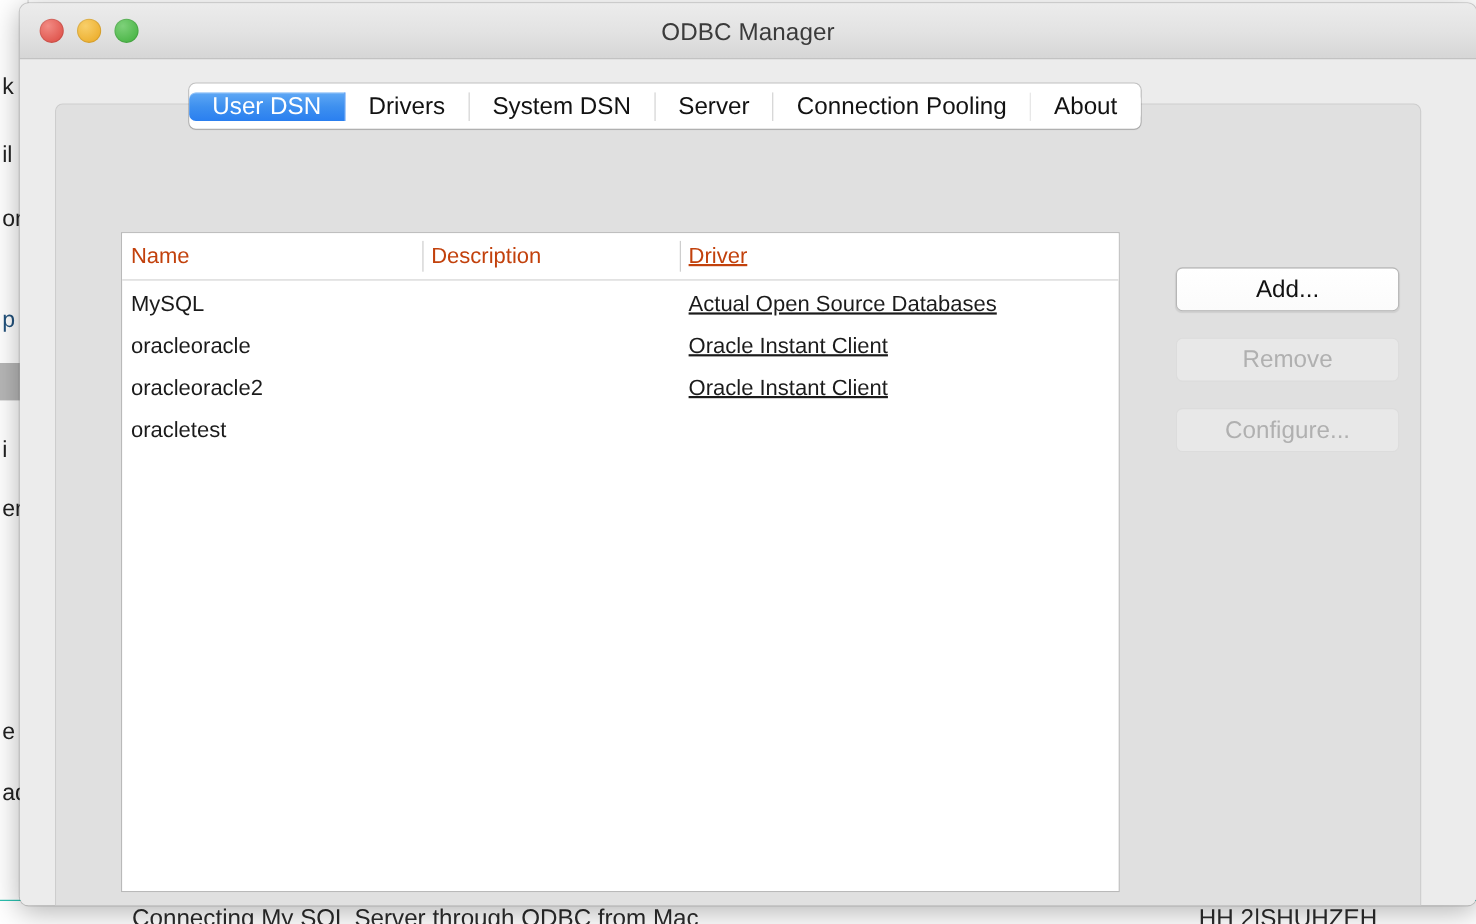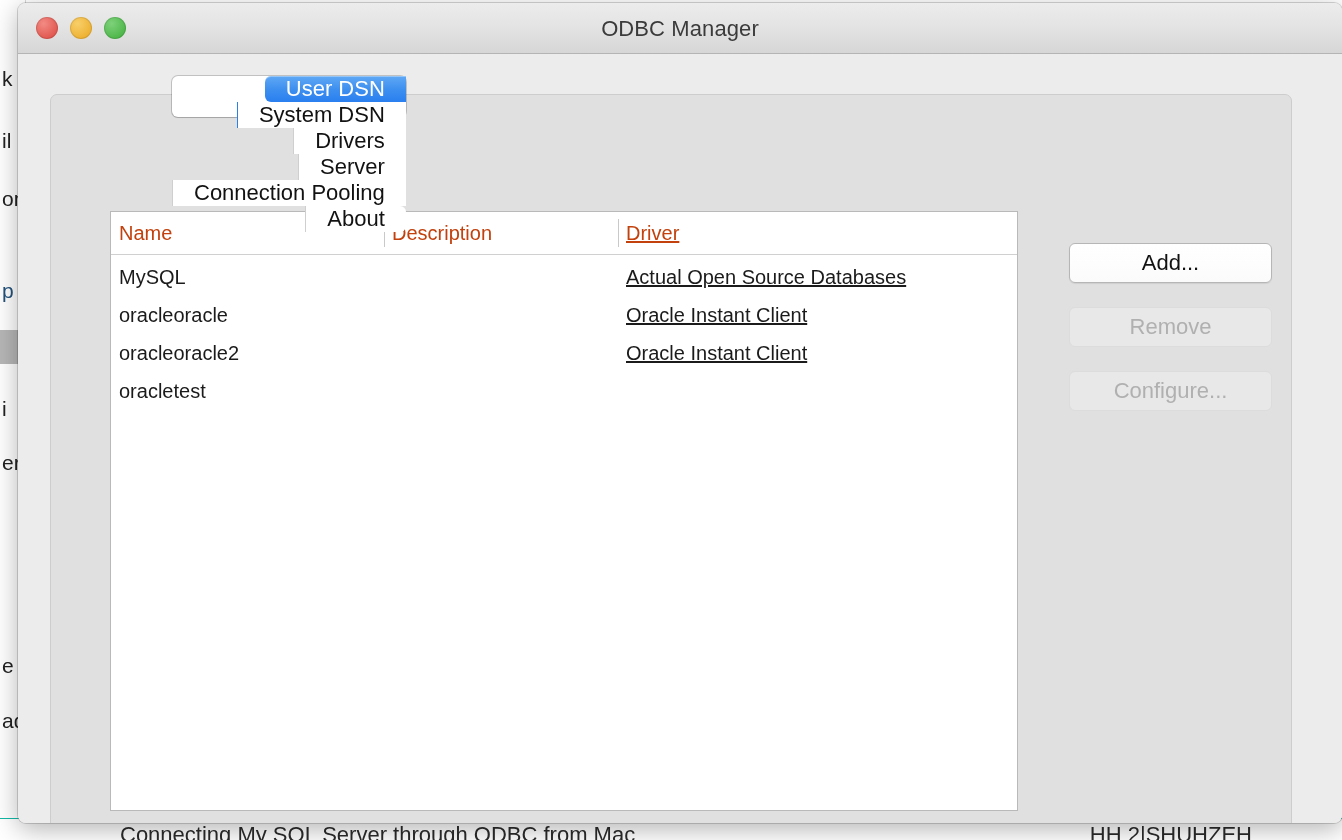--- a/index.html
+++ b/index.html
@@ -94,25 +94,24 @@
     height: 769px;
     background: #ececec;
   }
 
   
   #tabbar {
     position: absolute;
     left: 154px; top: 22px;
     height: 41px;
     display: flex;
-    align-items: flex-end;
+    align-items: center;
     border-radius: 6px;
     box-shadow: 0 0 0 1px rgba(0,0,0,0.18), 0 1px 1px rgba(0,0,0,0.10);
     background: #ffffff;
-    flex-direction: column;
   }
   #tabbar .tab {
     position: relative;
     display: flex; align-items: center; justify-content: center;
     padding: 0 21px;
     font-size: 22px;
     color: #121212;
     background: #ffffff;
     border-left: 1px solid #cfcfcf;
     white-space: nowrap;
@@ -278,21 +277,21 @@
       <div id="buttons">
         <div class="btn primary">Add...</div>
         <div class="btn disabled">Remove</div>
         <div class="btn disabled">Configure...</div>
       </div>
 
     </div>
 
     <div id="tabbar">
       <div class="tab active">User DSN</div>
+      <div class="tab">Drivers</div>
       <div class="tab">System DSN</div>
-      <div class="tab">Drivers</div>
       <div class="tab">Server</div>
       <div class="tab">Connection Pooling</div>
       <div class="tab">About</div>
     </div>
 
   </div>
 </div>
 
 </body></html>

